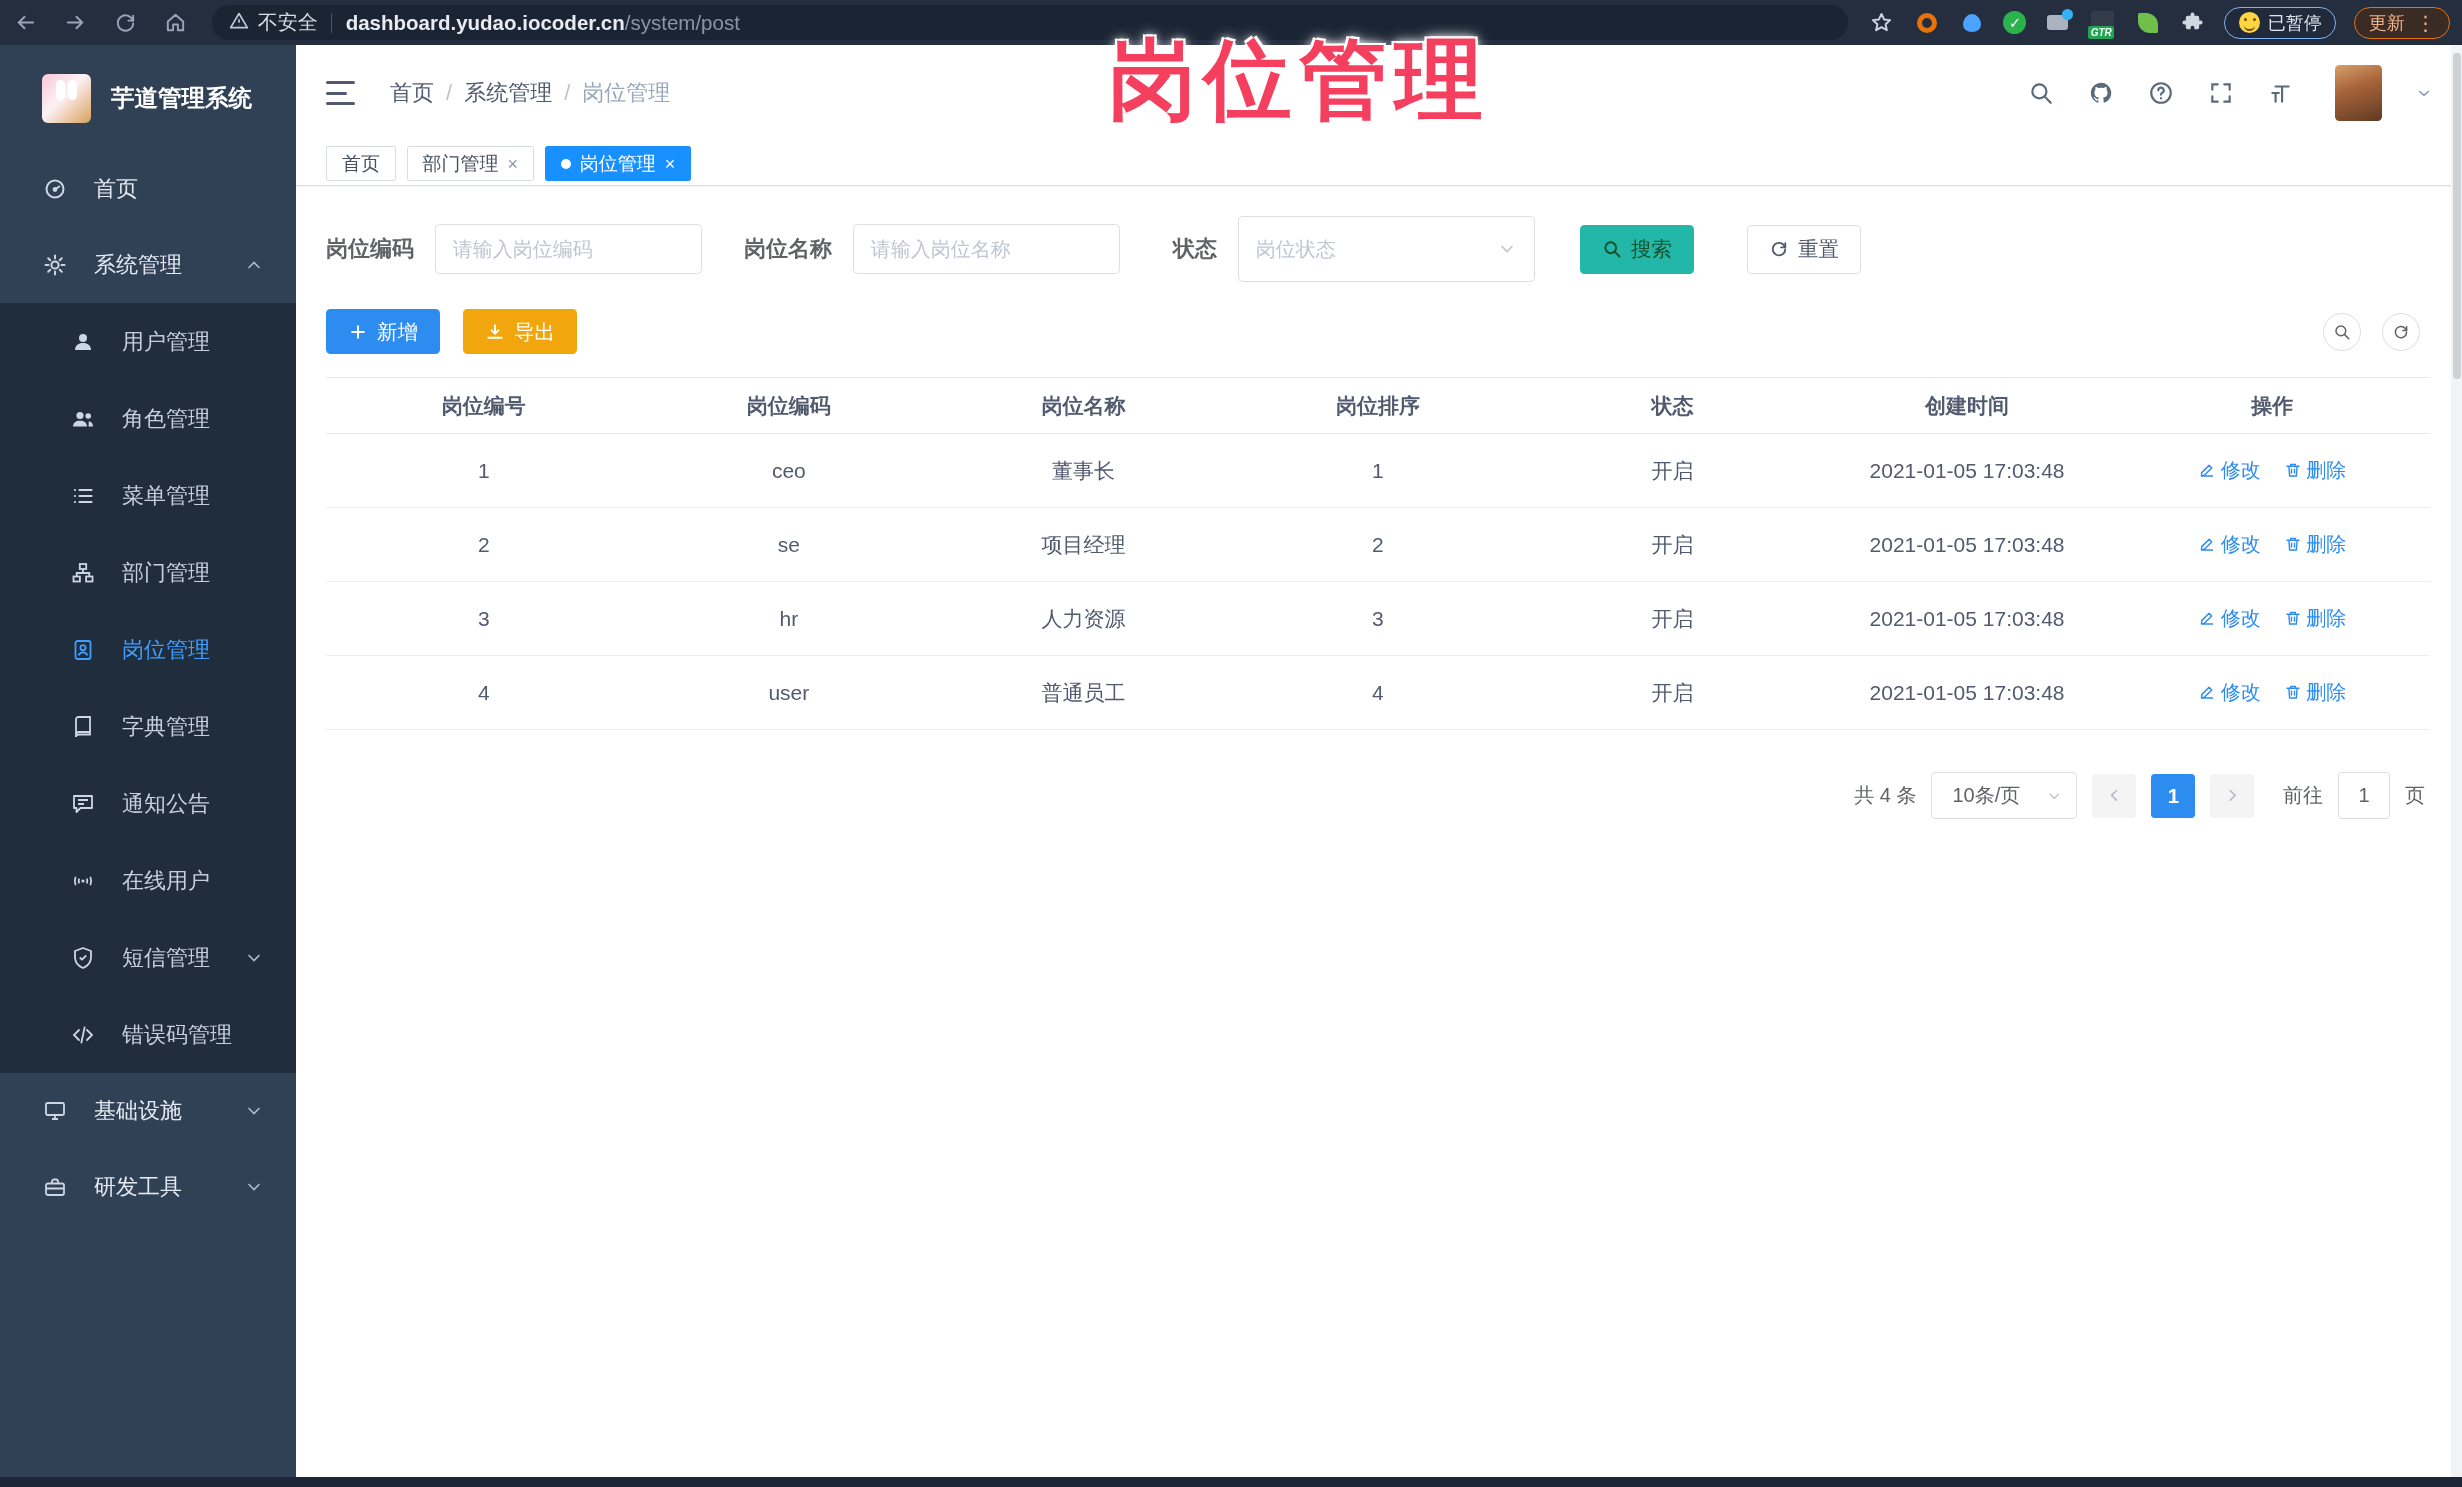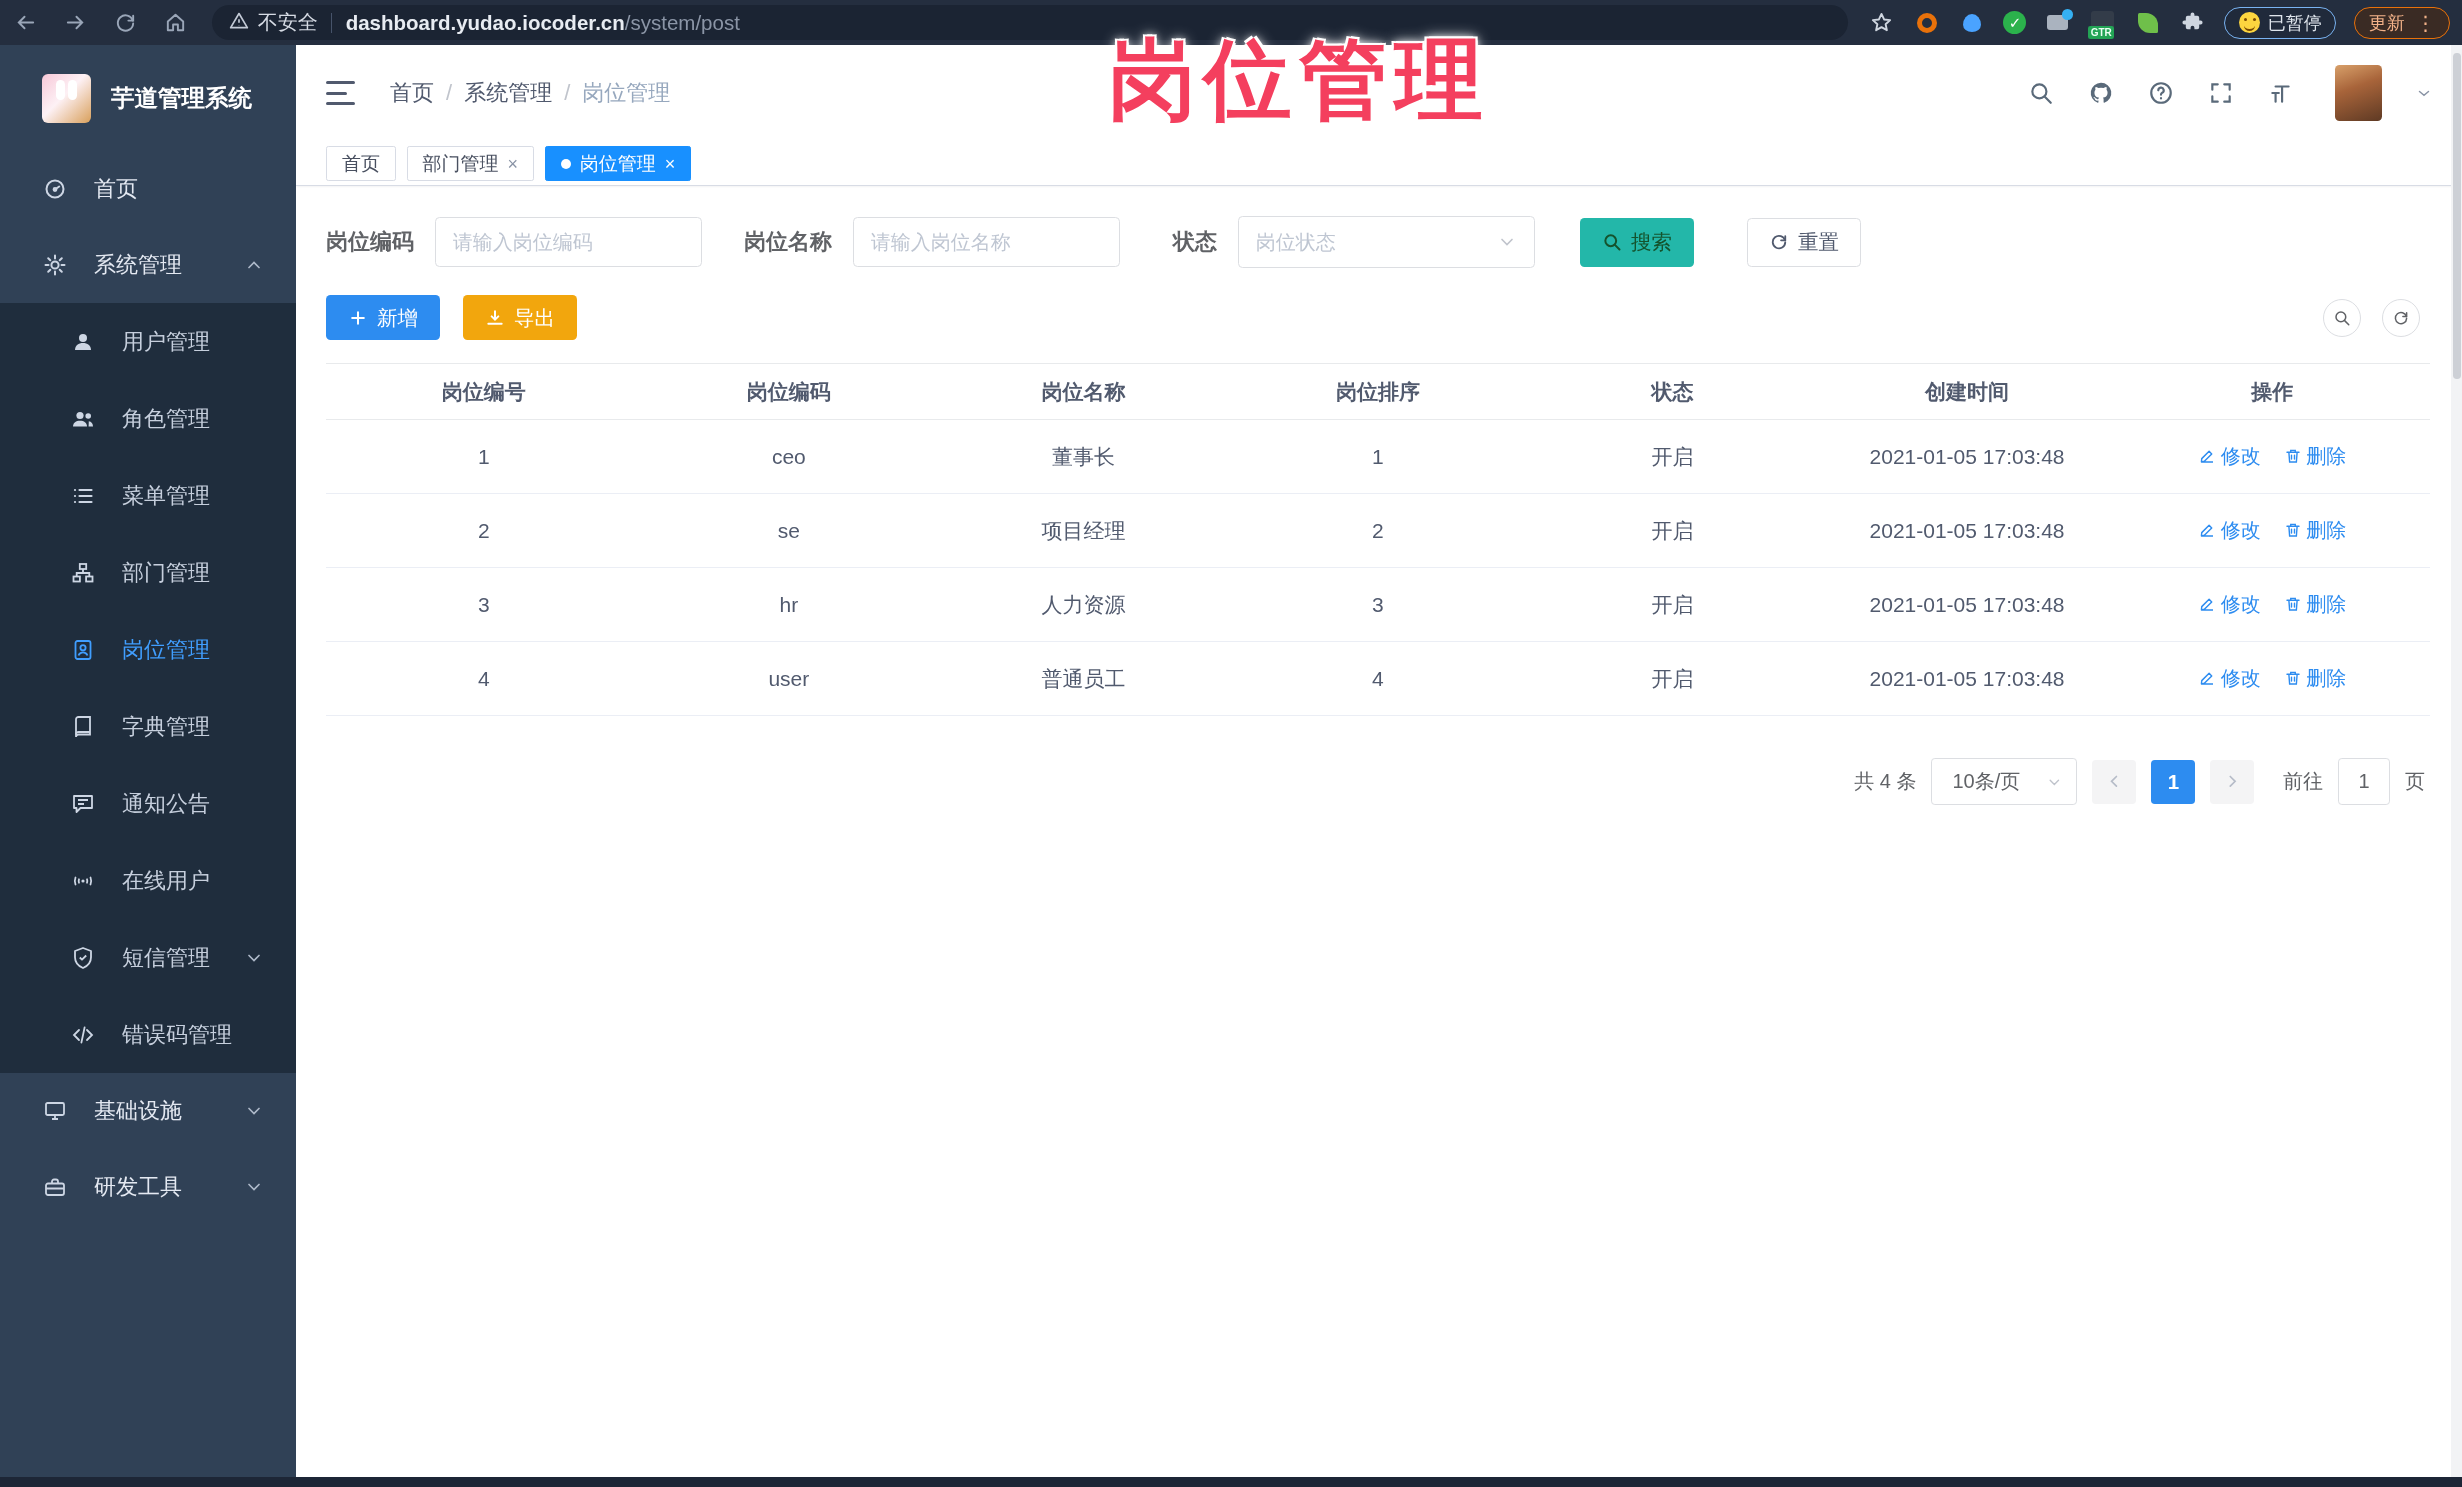--- a/index.html
+++ b/index.html
@@ -26,21 +26,21 @@
   .eicon svg { width:23px; height:23px; }
   .donut { width:20px; height:20px; border:5.3px solid #e8710a; border-radius:50%; }
   .bluepin { width:18px; height:18px; background:#4aa3ff; border-radius:50% 50% 50% 50%/60% 60% 40% 40%; }
   .greenchk { width:23px; height:23px; background:#2bb24c; border-radius:50%; color:#fff;
     font-size:15px; display:flex; align-items:center; justify-content:center; font-weight:bold;}
   .people-dot { width:21px; height:15px; background:#aab3bf; border-radius:3px; position:relative;}
   .people-dot::after { content:""; position:absolute; right:-4.5px; top:-6px; width:10.6px; height:10.6px;
     background:#35b0f2; border-radius:50%; }
   .gtr { width:23px; height:23px; background:#333c49; border-radius:3px; position:relative; }
   .gtr span { position:absolute; left:-3px; bottom:-4.5px; background:#23a455; color:#eafff2;
-    font-size:10px; font-weight:bold; padding:0.8px 2.3px; border-radius:2.3px; letter-spacing:0; }
+    font-size:10px; font-weight:bold; padding:0.8px 2.3px; border-radius:2.3px; letter-spacing:0;font-style:italic; }
   .leaf { width:20px; height:20px; background:#6fbf4a; border-radius:1.5px 60% 1.5px 60%; }
   .pill { height:32px; border-radius:16px; display:flex; align-items:center; gap:7.6px;
     padding:0 13.6px; font-size:18px; white-space:nowrap; }
   .pill.paused { border:1.5px solid #79b3f2; color:#dfe5ec; background:#202a3b; }
   .pill.update { border:1.5px solid #e8710a; color:#f3b289; background:#3a2b24; }
   .face { width:21px; height:21px; background:#fcd53f; border-radius:50%; position:relative; }
   .face::before { content:""; position:absolute; left:4.5px; top:6px; width:3px; height:3px;
     background:#7a4a00; border-radius:50%; box-shadow:9px 0 0 #7a4a00; }
   .face::after { content:""; position:absolute; left:5.3px; top:11.4px; width:10.6px; height:5.3px;
     border-bottom:2.3px solid #7a4a00; border-radius:0 0 9px 9px; }
@@ -99,21 +99,21 @@
 
   
   .content { position:absolute; left:296px; top:186px; width:2156px; height:1291px;
     background:#ffffff; z-index:1; }
   .filter-row { display:flex; align-items:center; margin:30px 0 0 30px; }
   .flabel { font-size:22px; font-weight:bold; color:#606266; margin-right:21px; white-space:nowrap;}
   .finput { width:267px; height:50px; border:0.8px solid #dcdee2; border-radius:4.5px;
     font-size:20px; color:#515a6e; padding:0 16.7px; outline:none; background:#fff;
     font-family:"Liberation Sans","DejaVu Sans",sans-serif; }
   .finput::placeholder { color:#bfc6d2; }
-  .fsel { width:297px; height:52px; border:0.8px solid #dcdee2; border-radius:4.5px; background:#fff;
+  .fsel { width:297px; height:66px; border:0.8px solid #dcdee2; border-radius:4.5px; background:#fff;
     display:flex; align-items:center; padding:0 16.7px; font-size:20px; color:#bfc6d2; cursor:pointer;}
   .fsel .cd { margin-left:auto; width:20px; height:20px; color:#c0c4cc; }
   .gap55 { width:42px; } .gap60 { width:45px; } .gap70 { width:53px; }
   .btn { height:49px; display:inline-flex; align-items:center; justify-content:center; gap:9px;
     border-radius:4.5px; font-size:20.5px; padding:0 21px; cursor:pointer; border:0.8px solid transparent;
     white-space:nowrap; }
   .btn svg { width:20px; height:20px; }
   .btn.search { background:#23b7a9; color:#14532d; }
   .btn.reset { background:#fff; color:#515a6e; border-color:#dcdee2; }
   .toolbar-row { display:flex; align-items:center; margin:27px 32px 0 30px;justify-content:space-between; }

